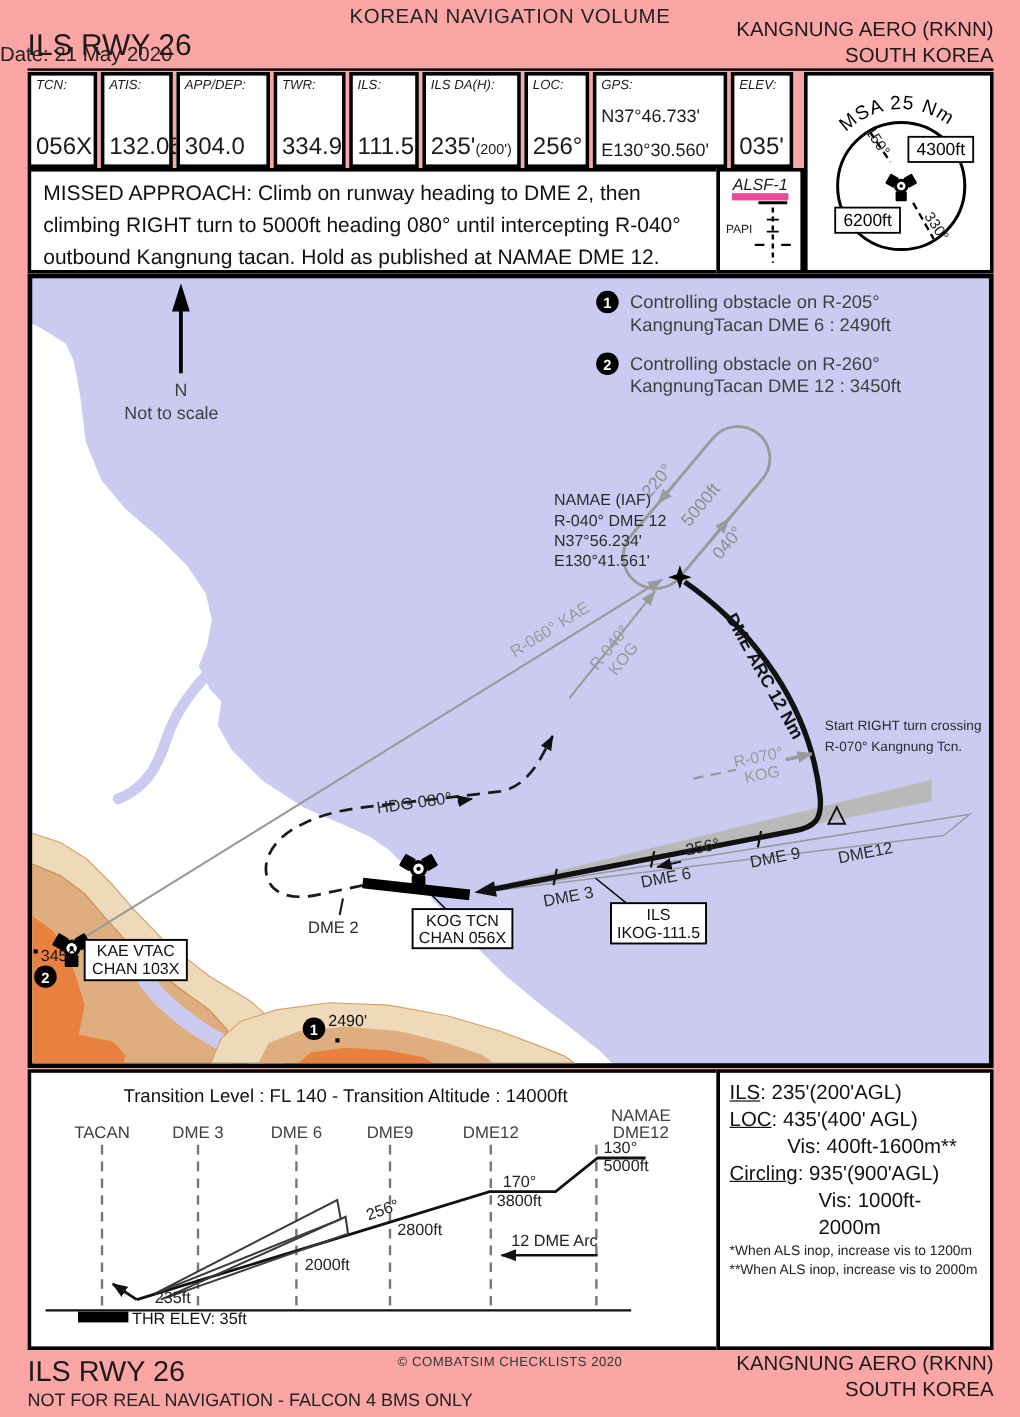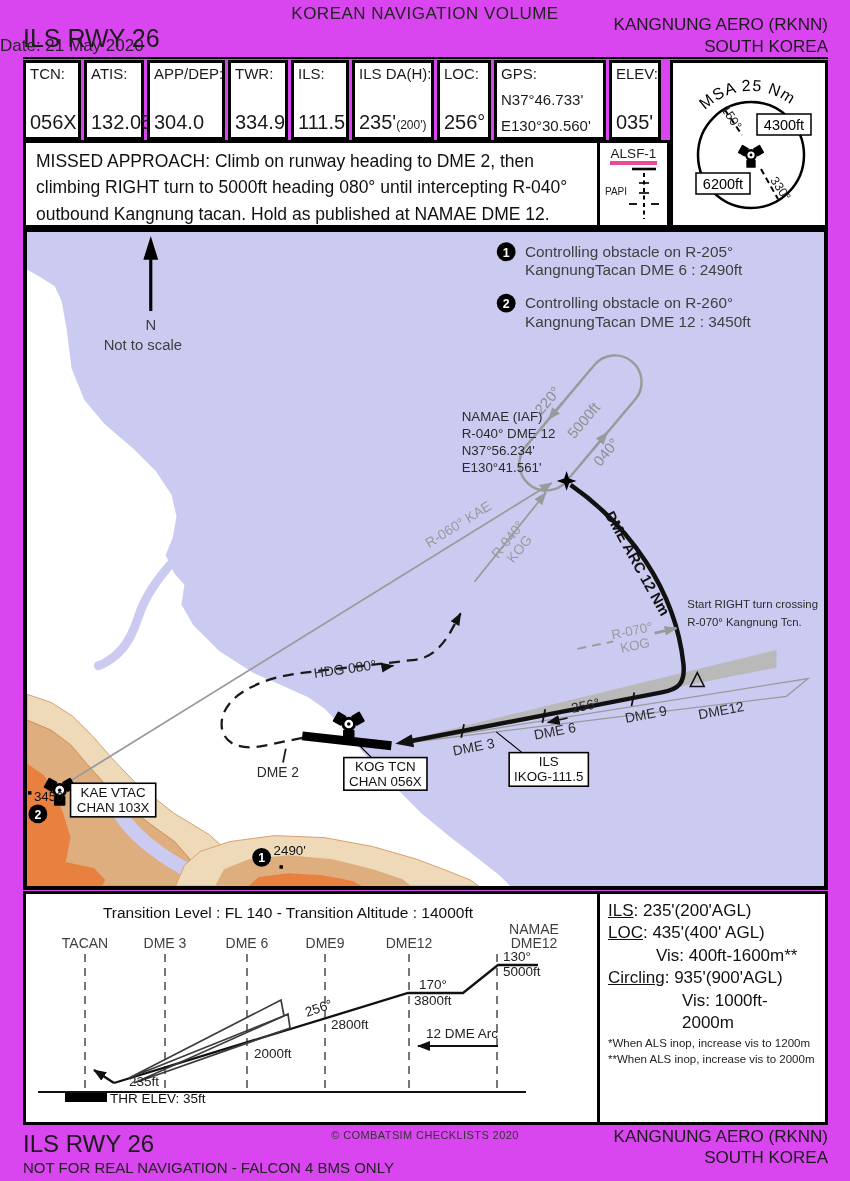--- a/index.html
+++ b/index.html
@@ -1,39 +1,39 @@
 <!DOCTYPE html>
 <html><head>
 <meta charset="utf-8">
 <style>
   html,body{margin:0;padding:0;background:#fff;}
-  .page{position:relative;width:850px;height:1181px;background:#d946ef;
+  .page{position:relative;width:850px;height:1181px;background:#fca5a5;
         font-family:"Liberation Sans",sans-serif;color:#1a1a1a;overflow:hidden;}
   .abs{position:absolute;}
   .box{box-sizing:border-box;border:3px solid #000;background:#fff;}
   
   .hdr-vol{left:0;right:0;top:4px;text-align:center;font-size:17px;letter-spacing:.5px;color:#222;}
   .hdr-proc{left:23px;top:24px;font-size:25px;color:#1a1a1a;}
   .hdr-date{left:0;right:0;top:36px;font-size:17px;color:#222;}
   .hdr-apt{right:22px;top:15px;text-align:right;font-size:17px;color:#1a1a1a;}
   .hdr-cty{right:22px;top:37px;text-align:right;font-size:17px;color:#1a1a1a;}
   .hdr-rule{left:23px;top:57px;width:805px;height:2px;background:#000;}
   
   .freq{left:23px;top:60px;width:647px;height:80px;display:flex;gap:3px;}
   .fcell{box-sizing:border-box;border:3px solid #000;background:#fff;display:flex;
          flex-direction:column;justify-content:space-between;padding:2px 4px 3px 4px;}
-  .flabel{font-size:15px;color:#1a1a1a;white-space:nowrap;}
+  .flabel{font-size:11px;color:#1a1a1a;white-space:nowrap;font-style:italic;}
   .fvalue{font-size:20px;color:#1a1a1a;white-space:nowrap;}
   .fsub{font-size:12px;}
   .fgps{font-size:15px;white-space:nowrap;}
   
   .missed{left:23px;top:140px;width:577px;height:88px;padding:5px 10px;font-size:17.5px;line-height:1.5;color:#111;}
   .alsf{left:597px;top:140px;width:73px;height:88px;}
   .alsf-t{position:absolute;left:0;right:0;top:3px;text-align:center;font-size:13.5px;}
-  .alsf-t span{border-bottom:4px solid #ec4899;padding:0 1px;}
+  .alsf-t span{border-bottom:6px solid #ec4899;padding:0 1px;font-style:italic;}
   .papi{position:absolute;left:5px;top:43px;font-size:10px;}
   .msa{left:670px;top:60px;width:158px;height:168px;}
   
   .map{left:23px;top:228px;width:805px;height:662px;box-sizing:border-box;border:4px solid #000;background:#cbcbf1;}
   
   .prof{left:23px;top:891px;width:577px;height:234px;}
   .minima{left:597px;top:891px;width:231px;height:234px;}
   .min-title{height:37px;border-bottom:2px solid #000;text-align:center;font-size:24px;letter-spacing:1px;line-height:38px;}
   .min-body{padding:6px 6px 0 8px;font-size:17px;line-height:1.32;color:#111;}
   .min-body .u{text-decoration:underline;}

